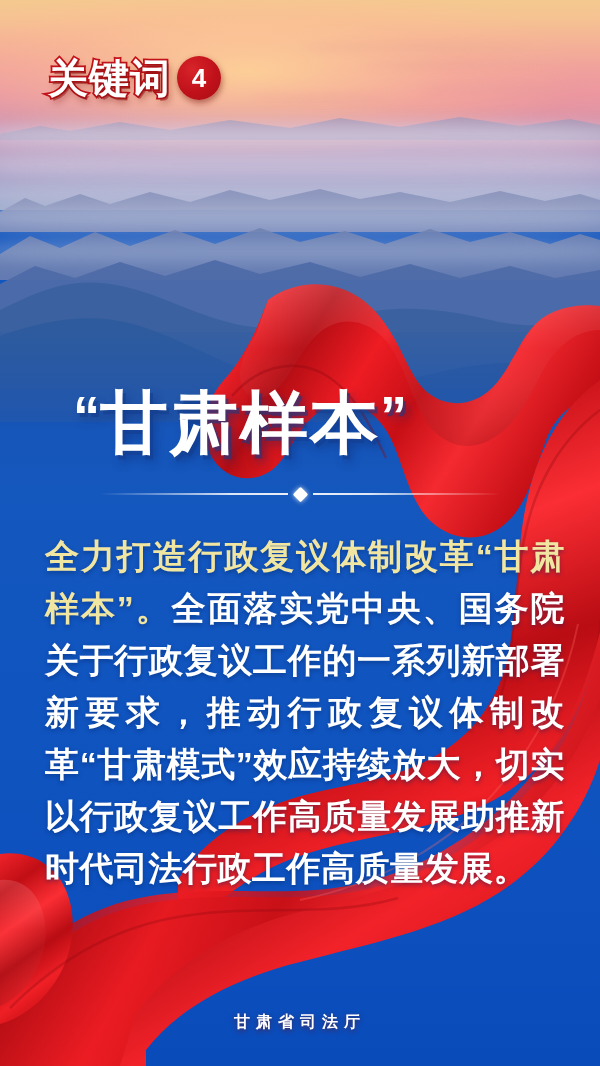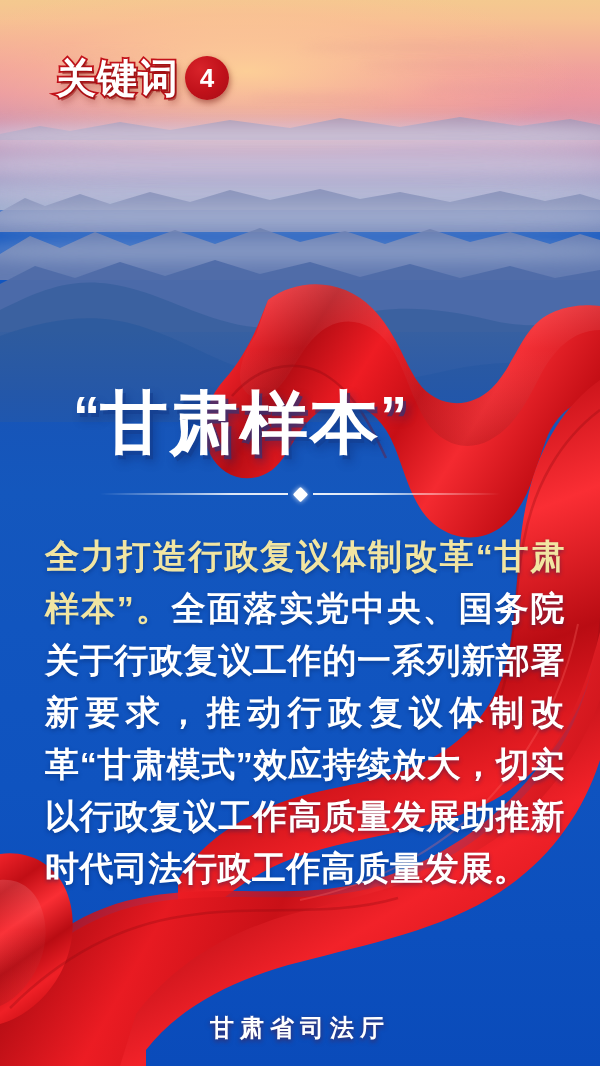--- a/index.html
+++ b/index.html
@@ -75,21 +75,20 @@
     z-index:40;
   }
   .kw-text {
     font-size:40px; font-weight:bold; color:#ffffff;
     letter-spacing:1px; line-height:1;
     -webkit-text-stroke:3.5px #c4121a;
     paint-order:stroke fill;
     text-shadow:
       2px 3px 0 rgba(150,20,20,.55),
       3px 5px 7px rgba(120,20,20,.45);
-    margin-left: 8px;
   }
   .kw-badge {
     width:44px; height:44px; border-radius:50%;
     background:radial-gradient(circle at 35% 30%, #d8232a 0%, #c0111a 55%, #a60d16 100%);
     color:#fff; font-size:26px; font-weight:bold;
     display:flex; align-items:center; justify-content:center;
     box-shadow:1px 3px 6px rgba(110,10,10,.5);
     margin-left:2px;
   }
 
@@ -137,21 +136,21 @@
     letter-spacing:.5px;
     text-align:justify;
     text-shadow:0 2px 4px rgba(5,35,95,.45);
   }
   .body-copy .hl { color:#f1e5a2; }
 
   
   .footer {
     position:absolute; left:0; top:1012px; width:600px;
     text-align:center; z-index:46;
-    font-size:24px; font-weight:bold; color:#ffffff;
+    font-size:16px; font-weight:bold; color:#ffffff;
     letter-spacing:6px;
     font-family:"DejaVu Serif", serif;
     text-shadow:0 2px 5px rgba(110,10,10,.55);
   }
 </style>
 </head>
 <body>
 
 <div id="poster">
 

